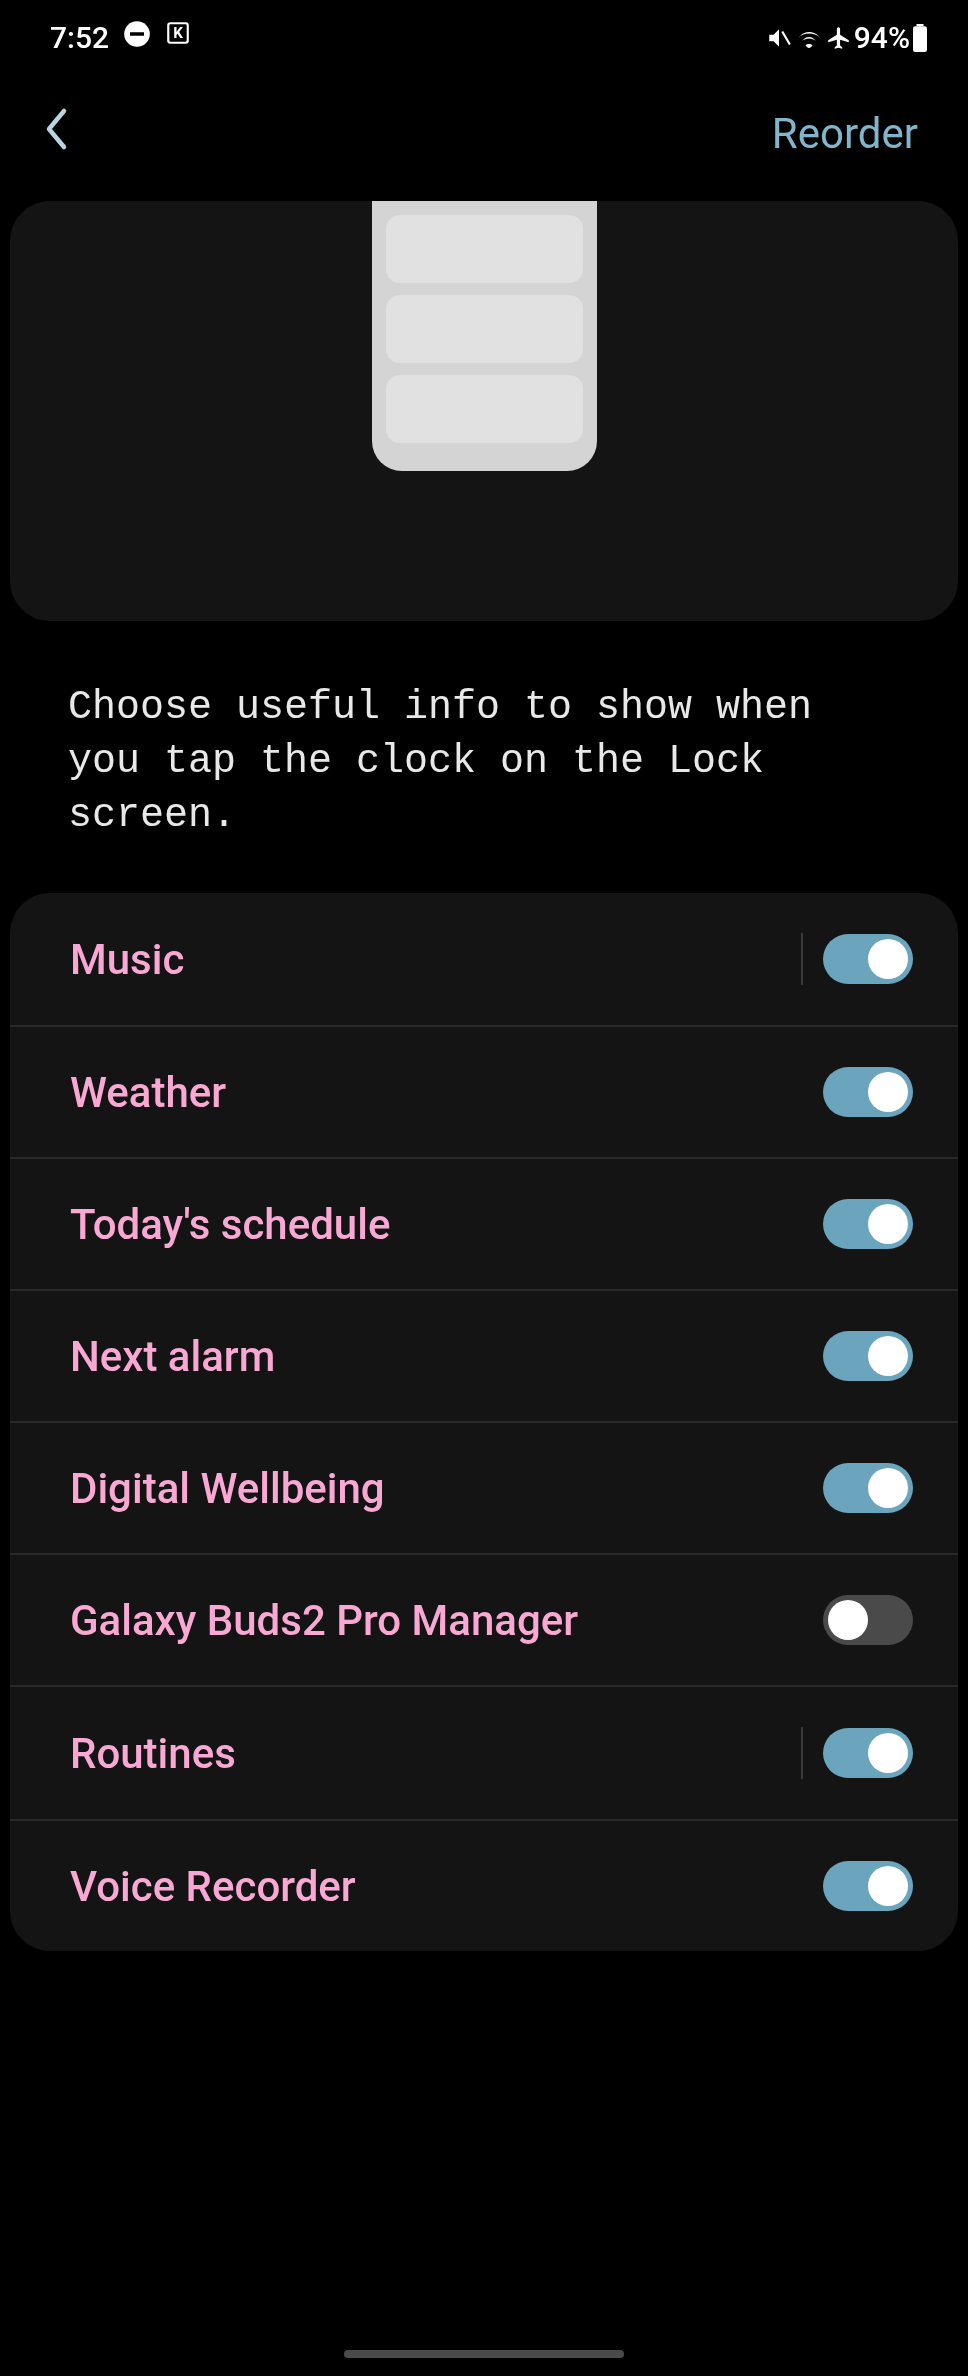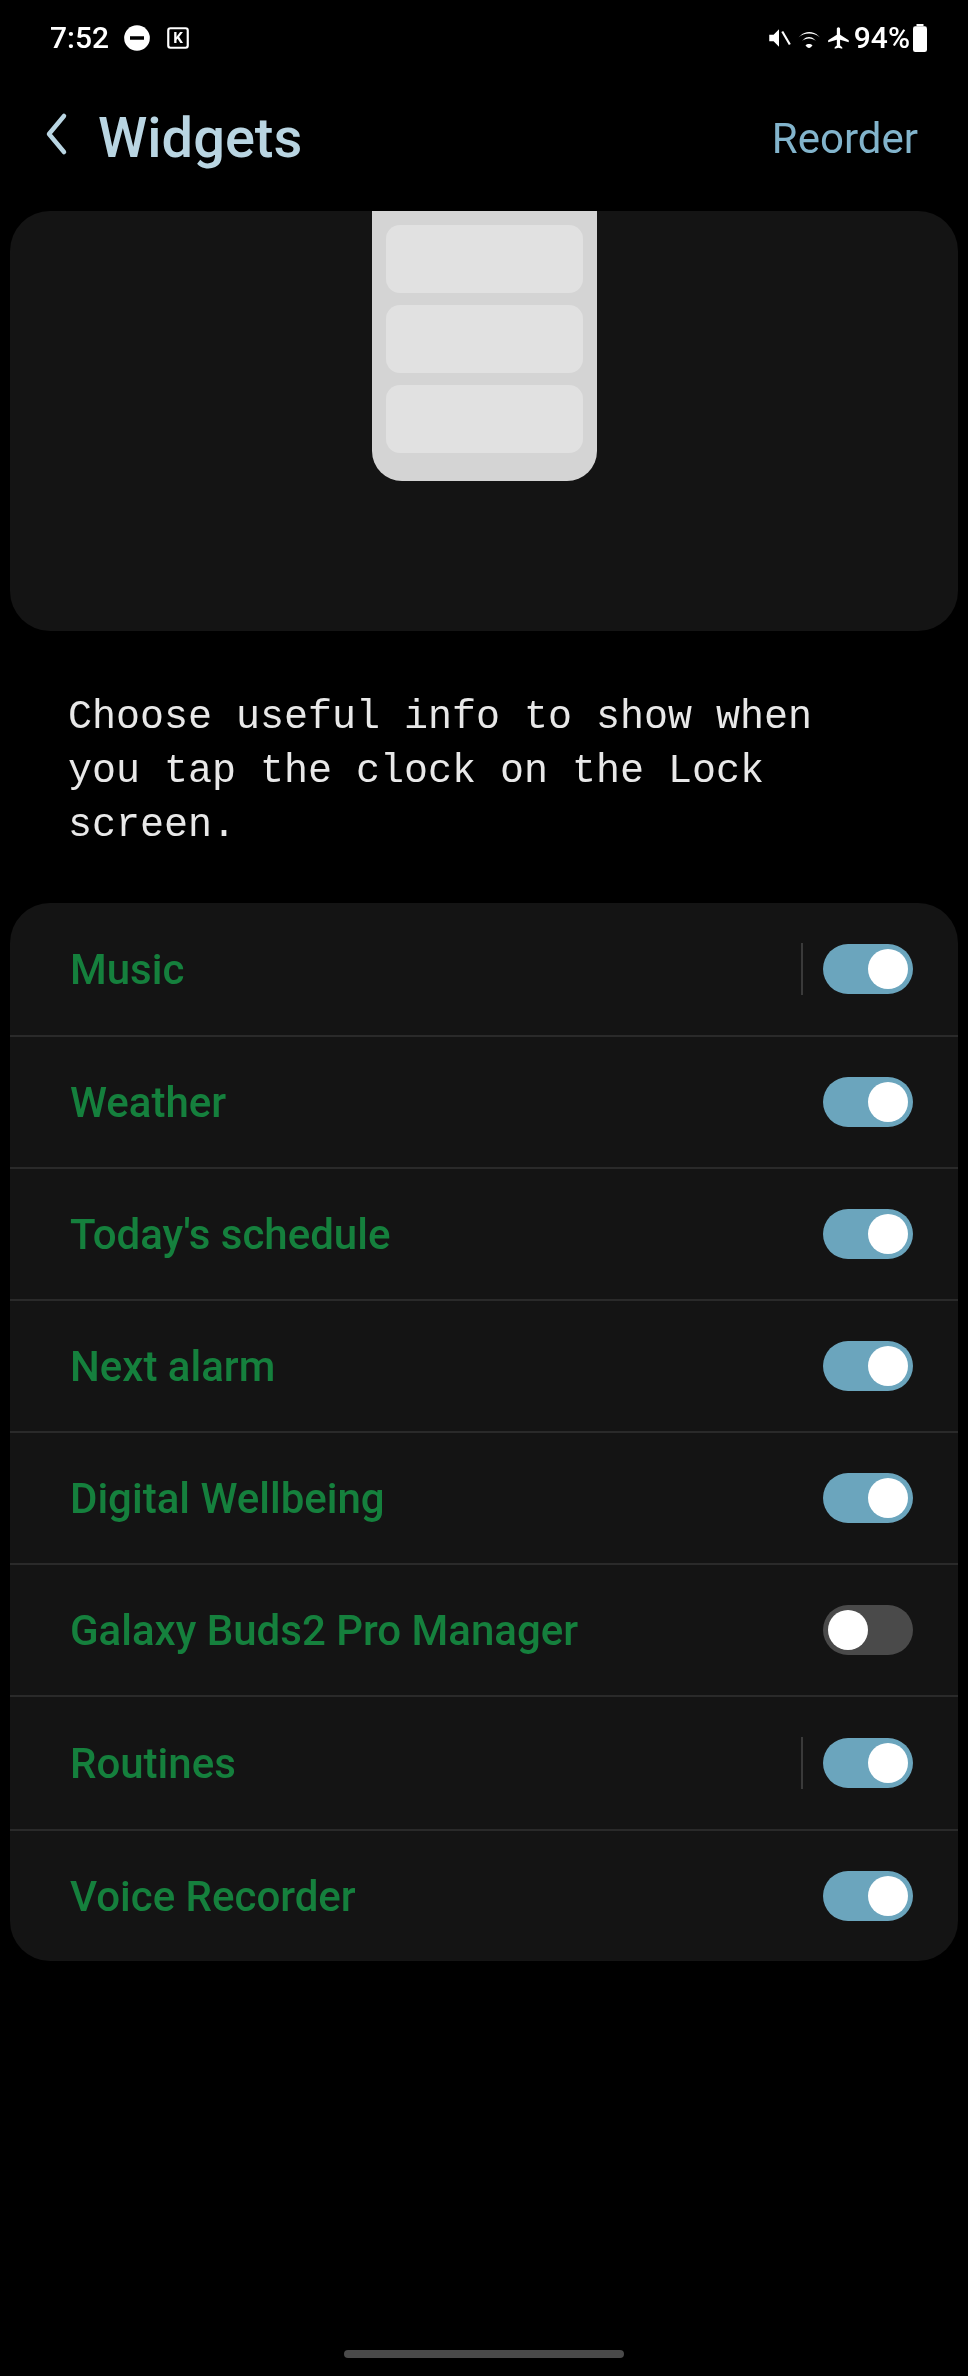--- a/index.html
+++ b/index.html
@@ -17,21 +17,21 @@
 .status-bar {
   display: flex;
   justify-content: space-between;
   align-items: center;
   padding: 20px 40px 20px 50px;
   font-size: 30px;
   font-weight: 500;
 }
 .status-left {
   display: flex;
-  align-items: center;
+  align-items: flex-start;
   gap: 14px;
 }
 .status-right {
   display: flex;
   align-items: center;
   gap: 2px;
 }
 .status-icon {
   display: inline-flex;
   align-items: center;
@@ -114,21 +114,21 @@
   justify-content: space-between;
   padding: 40px 45px 40px 60px;
   border-bottom: 2px solid #2a2a2a;
 }
 .widget-item:last-child {
   border-bottom: none;
 }
 .widget-label {
   font-size: 42px;
   font-weight: 500;
-  color: #15803d;
+  color: #f9a8d4;
 }
 .widget-right {
   display: flex;
   align-items: center;
   gap: 20px;
 }
 .separator {
   width: 2px;
   height: 52px;
   background: #3a3a3a;
@@ -221,21 +221,20 @@
   </div>
 </div>
 
 <div class="header">
   <div class="header-left">
     <span class="back-arrow">
       <svg width="30" height="48" viewBox="0 0 20 32" fill="none" stroke="#b9d5e2" stroke-width="3" stroke-linecap="round" stroke-linejoin="round">
           <polyline points="16,4 6,16 16,28"></polyline>
         </svg>
     </span>
-    <span class="header-title">Widgets</span>
   </div>
   <span class="reorder">Reorder</span>
 </div>
 
 <div class="preview-card">
   <div class="phone-mock">
     <div class="phone-row"></div>
     <div class="phone-row"></div>
     <div class="phone-row"></div>
   </div>

